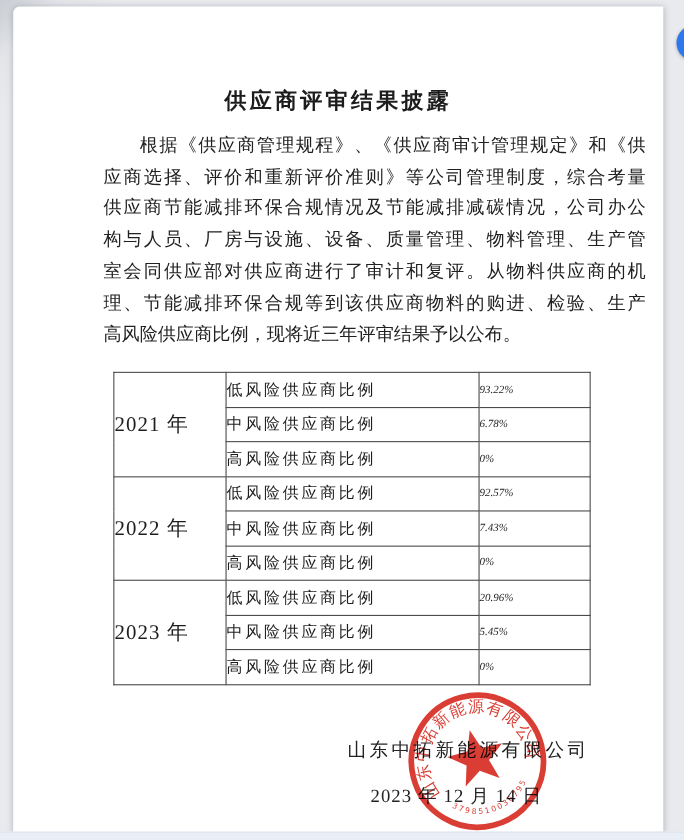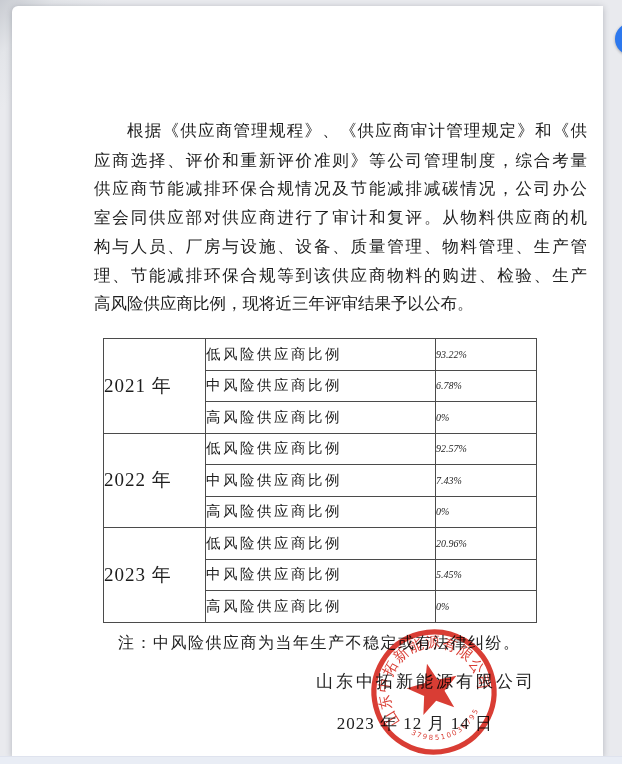--- a/index.html
+++ b/index.html
@@ -27,21 +27,21 @@
   }
   .doc-title{
     position:absolute;left:0;top:72px;width:591px;
     text-align:center;font-size:20px;font-weight:700;letter-spacing:3px;color:#1c1c1c;
   }
   .body-text{
     position:absolute;left:82px;top:112px;width:493px;
     font-size:16.5px;line-height:28.7px;color:#212121;
   }
   .body-line{text-align:justify;text-align-last:justify;white-space:nowrap;}
-  .body-line.first{text-indent:2em;font-family:Liberation Mono, monospace;}
+  .body-line.first{text-indent:2em;}
   .body-line.last{text-align-last:left;white-space:normal;}
   table.review{
     position:absolute;left:91px;top:332px;border-collapse:collapse;table-layout:fixed;
     font-size:14.5px;color:#1d1d1d;
   }
   table.review td{
     border:1.6px solid #4b4b4b;text-align:left;vertical-align:middle;
     height:30.5px;padding:0;
   }
   td.year-cell{width:101px;font-size:19px;letter-spacing:1px;}
@@ -64,27 +64,28 @@
     mix-blend-mode:multiply;opacity:.9;pointer-events:none;
   }
 </style>
 </head>
 <body>
 
 <div class="canvas">
 
   <div class="doc-page">
 
+    <div class="doc-title">供应商评审结果披露</div>
 
     <div class="body-text">
       <div class="body-line first">根据《供应商管理规程》、《供应商审计管理规定》和《供</div>
       <div class="body-line">应商选择、评价和重新评价准则》等公司管理制度，综合考量</div>
       <div class="body-line">供应商节能减排环保合规情况及节能减排减碳情况，公司办公</div>
+      <div class="body-line">构与人员、厂房与设施、设备、质量管理、物料管理、生产管</div>
       <div class="body-line">室会同供应部对供应商进行了审计和复评。从物料供应商的机</div>
-      <div class="body-line">构与人员、厂房与设施、设备、质量管理、物料管理、生产管</div>
       <div class="body-line">理、节能减排环保合规等到该供应商物料的购进、检验、生产</div>
       <div class="body-line last">高风险供应商比例，现将近三年评审结果予以公布。</div>
     </div>
 
     <table class="review">
       <tbody>
         <tr>
           <td class="year-cell" rowspan="3">2021 年</td>
           <td class="cat-cell">低风险供应商比例</td>
           <td class="val-cell">93.22%</td>
@@ -119,21 +120,20 @@
           <td class="cat-cell">中风险供应商比例</td>
           <td class="val-cell">5.45%</td>
         </tr>
         <tr>
           <td class="cat-cell">高风险供应商比例</td>
           <td class="val-cell">0%</td>
         </tr>
       </tbody>
     </table>
 
-    <div class="note-line">注：中风险供应商为当年生产不稳定或有法律纠纷。</div>
 
     <div class="company-line">山东中拓新能源有限公司</div>
 
     <div class="date-line">2023 年 12 月 14 日</div>
 
     <svg class="seal" viewBox="0 0 170 170" xmlns="http://www.w3.org/2000/svg">
       <g transform="rotate(-14 85 85)" fill="#d5281e">
         <circle cx="85" cy="85" r="60" fill="none" stroke="#d5281e" stroke-width="5.2"></circle>
         <polygon points="85,56 91.5,74.1 110.7,74.7 95.5,86.4 100.9,104.8 85,94 69.1,104.8 74.5,86.4 59.3,74.7 78.5,74.1"></polygon>
         <path id="seal-text-arc" d="M46,107.5 A45,45 0 1 1 124,107.5" fill="none"></path>

